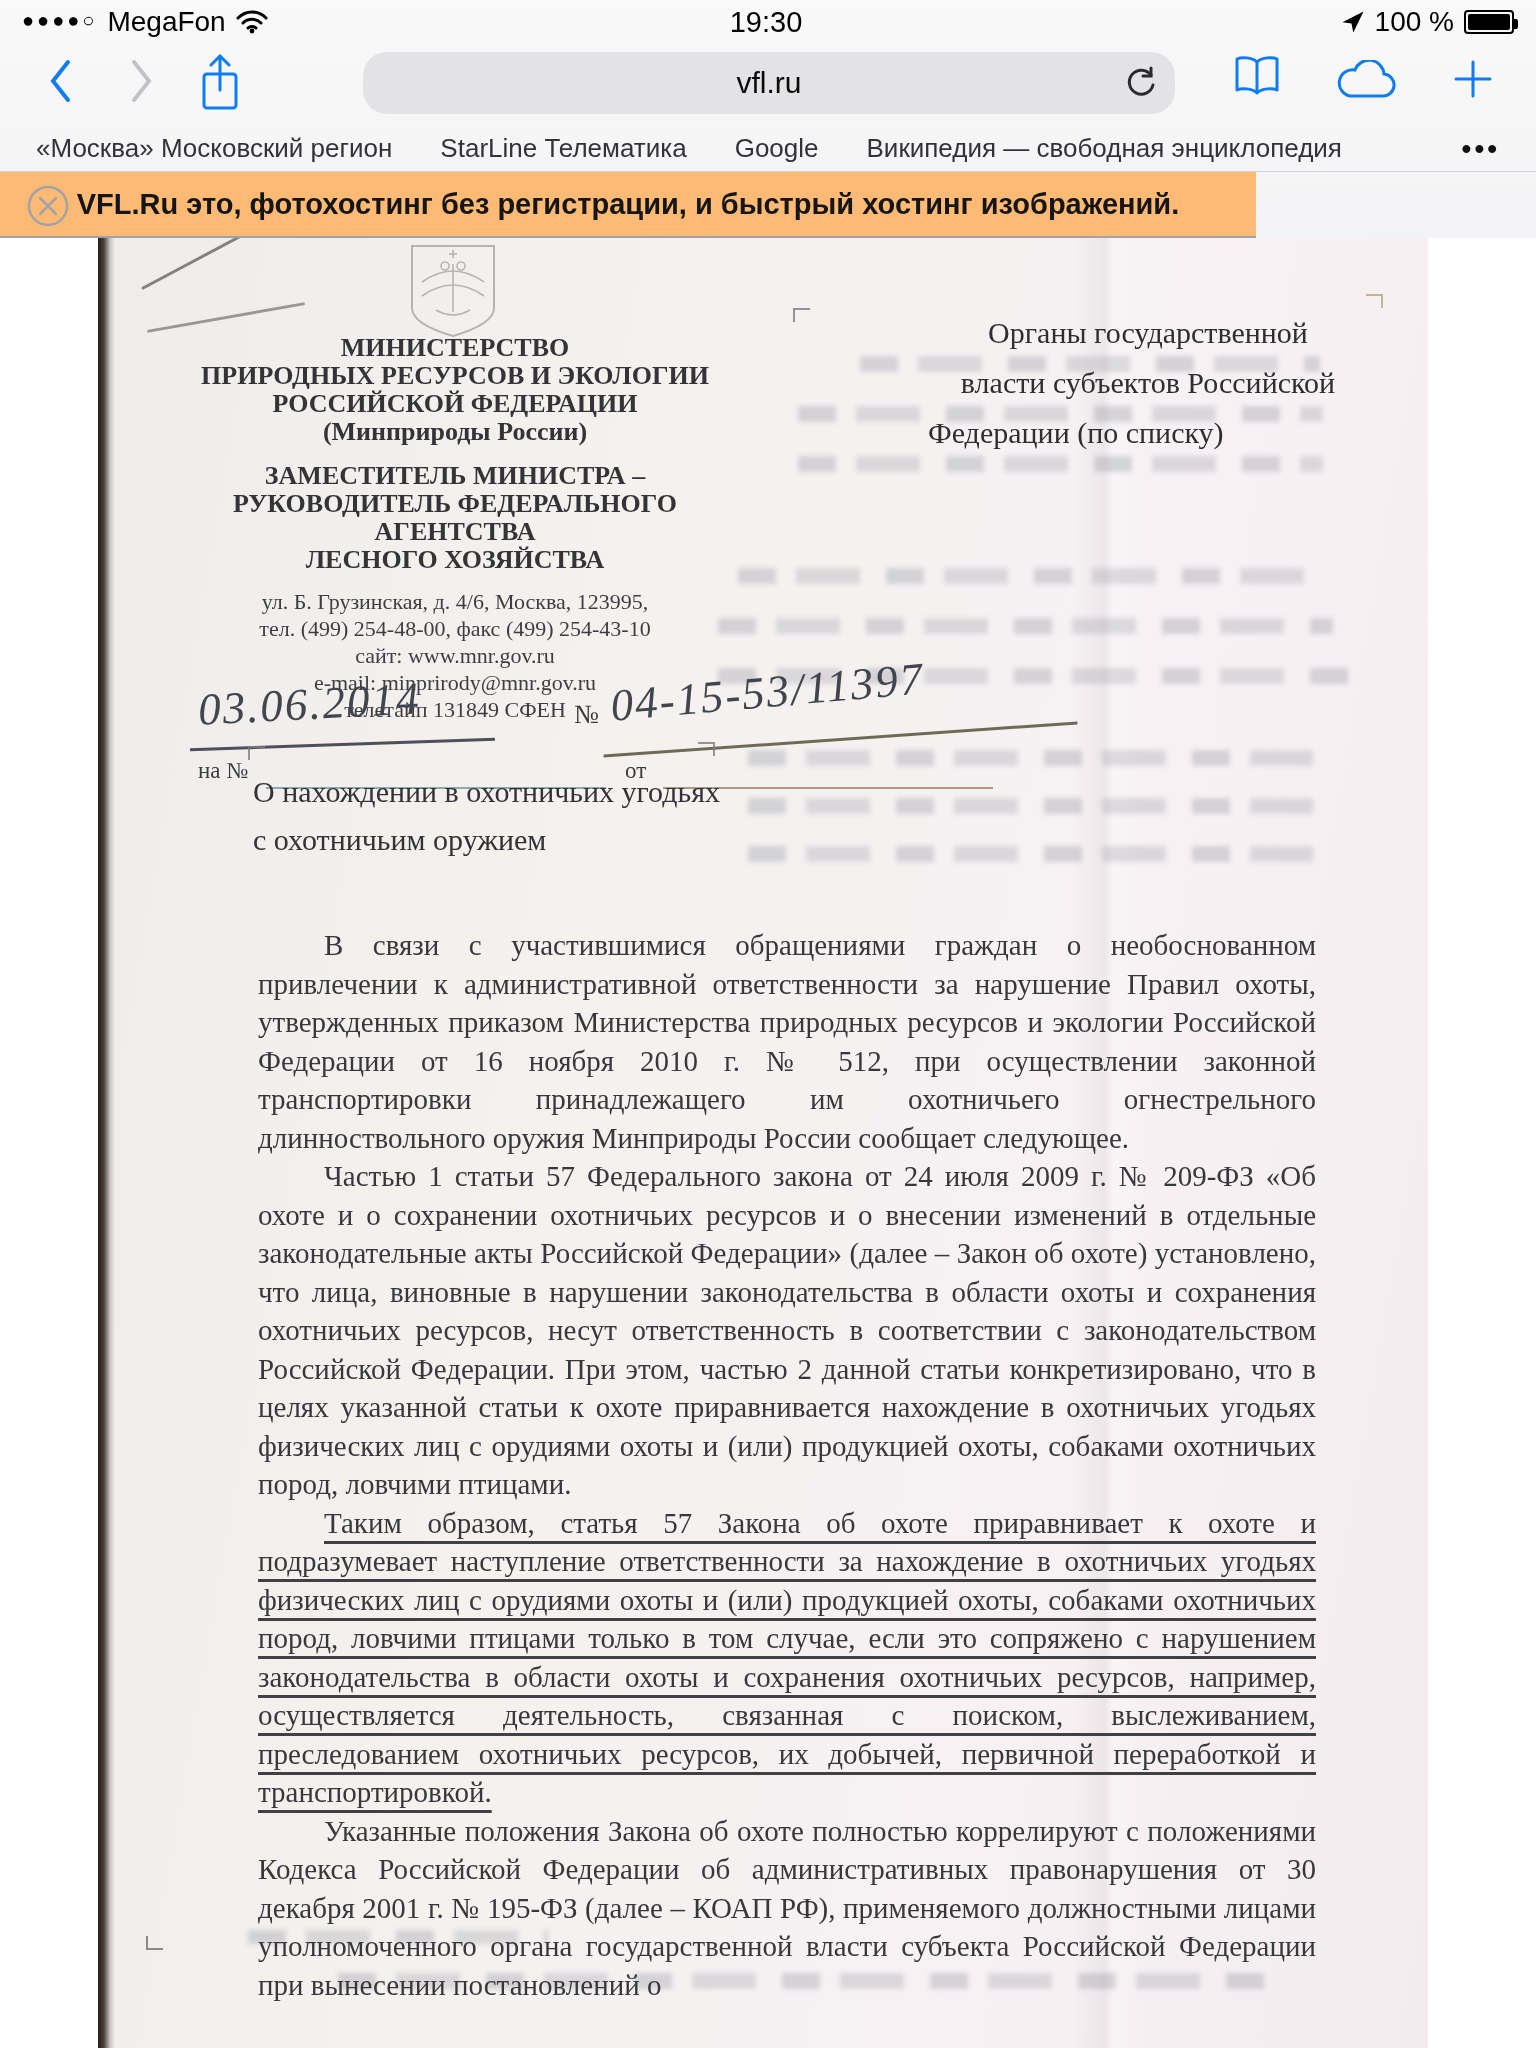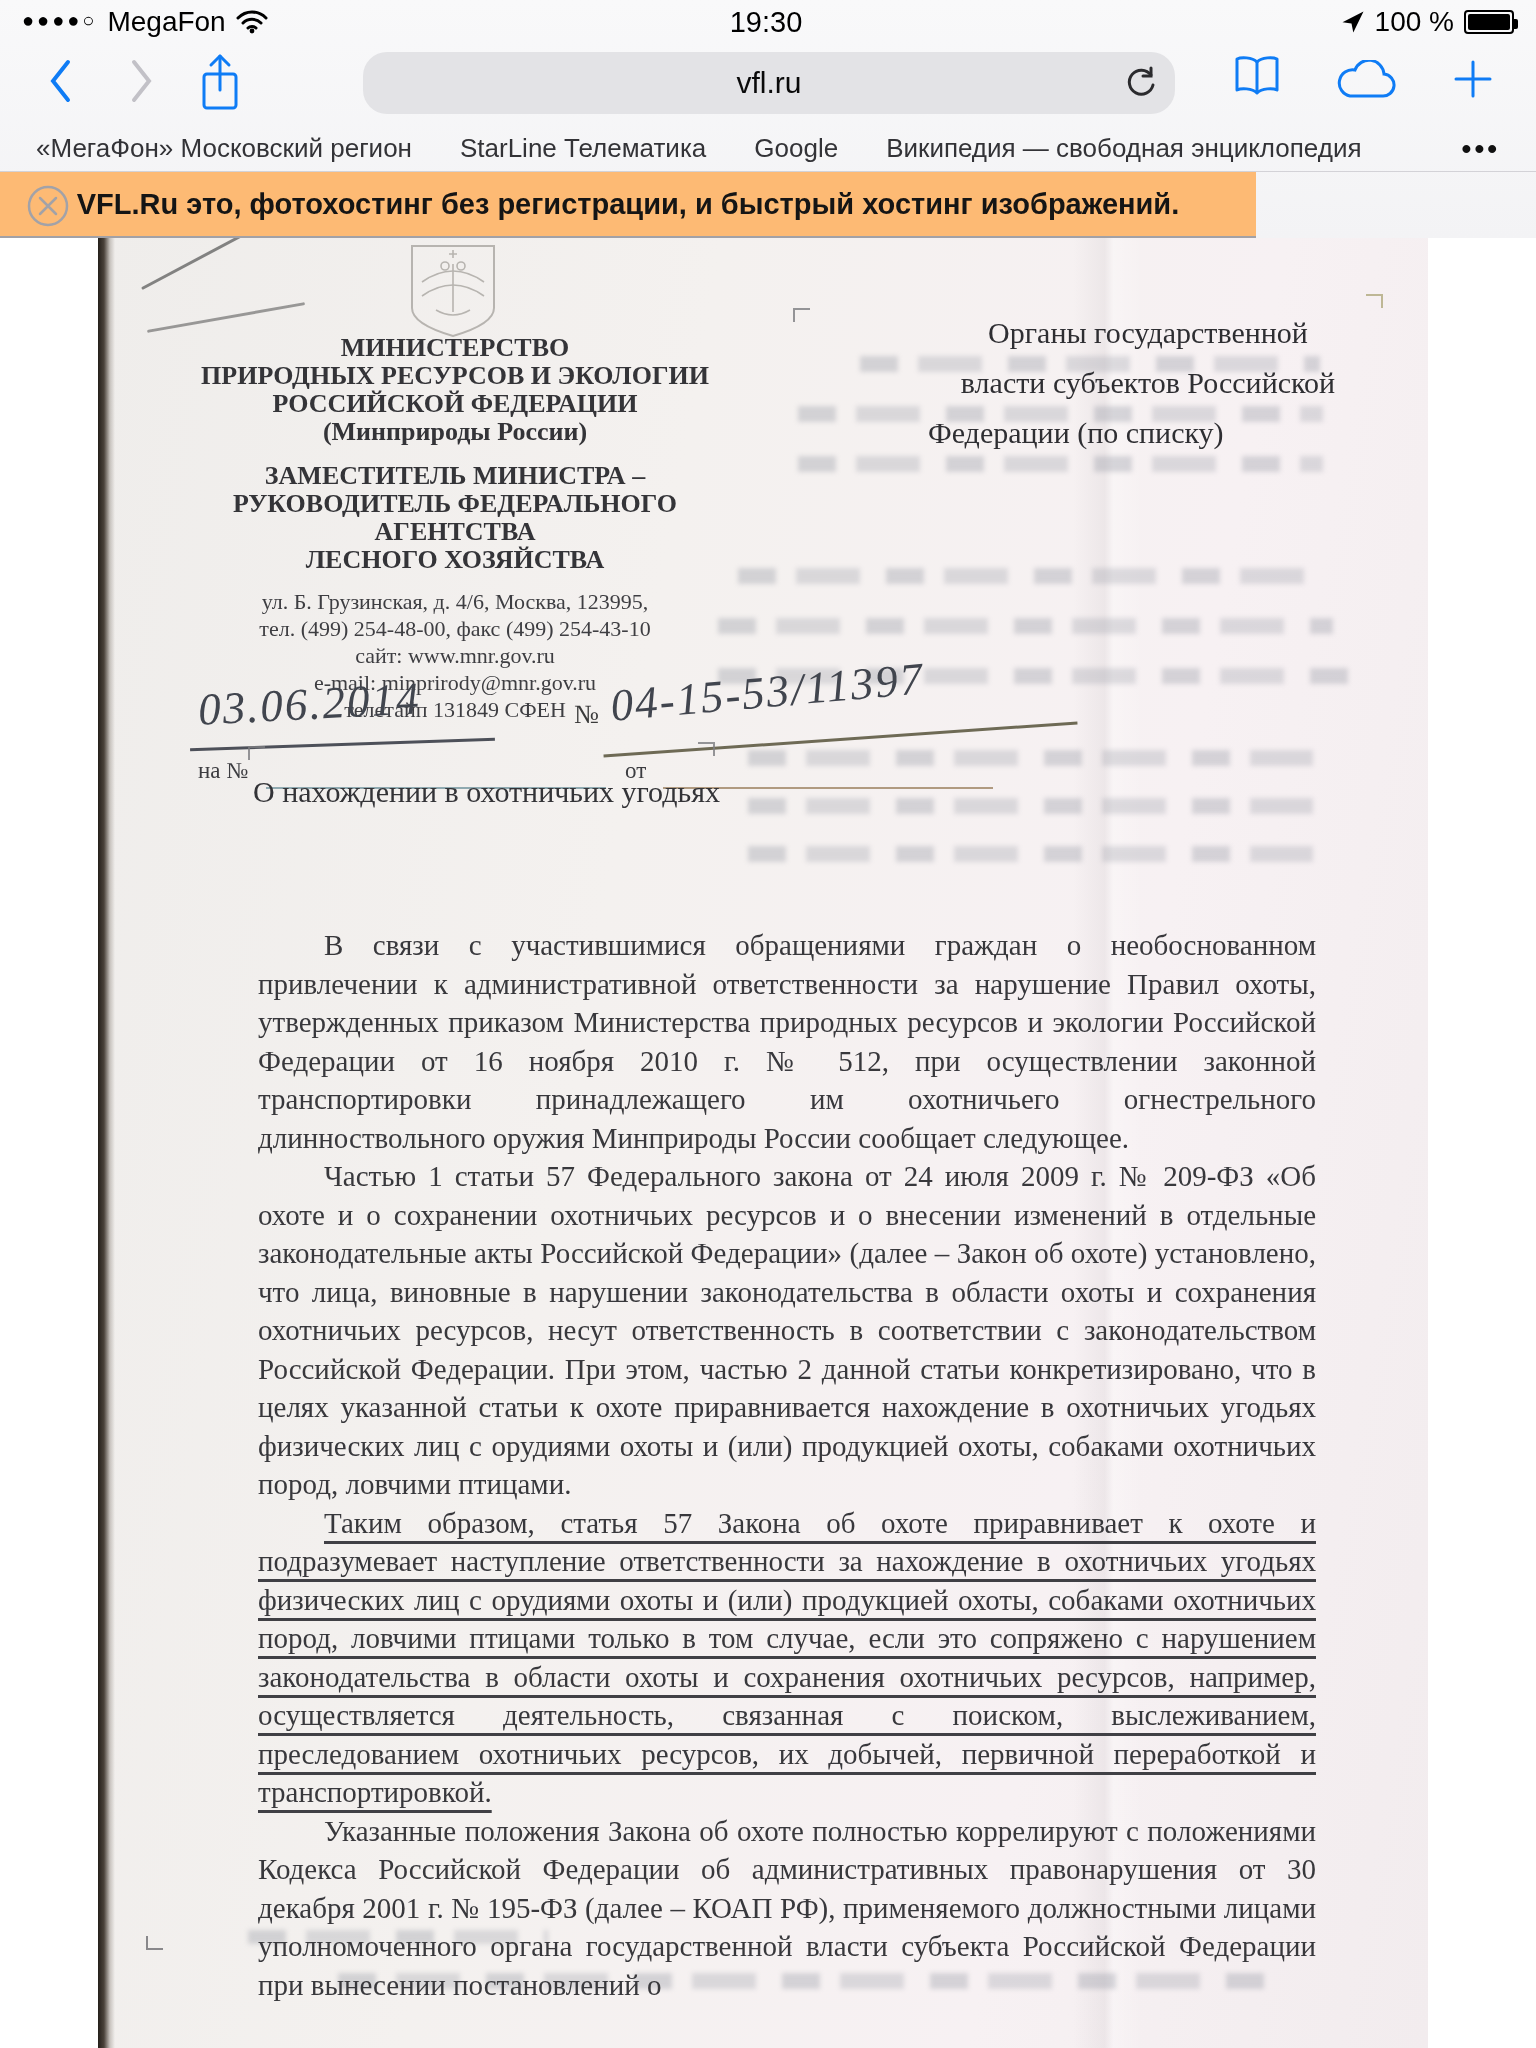--- a/index.html
+++ b/index.html
@@ -160,21 +160,21 @@
     </svg>
   </button>
   <button class="nav-btn" style="left:1452px; top:14px;">
     <svg width="42" height="42" viewBox="0 0 42 42" stroke="#0f7cf5" stroke-width="3" stroke-linecap="round">
       <path d="M21 4 V38 M4 21 H38"></path>
     </svg>
   </button>
 </div>
 
 <div class="bookmarks-bar">
-  <span class="bm">«МегаФон» Московский регион</span>
+  <span class="bm">«Москва» Московский регион</span>
   <span class="bm">StarLine Телематика</span>
   <span class="bm">Google</span>
   <span class="bm">Википедия — свободная энциклопедия</span>
   <span class="bm bm-more">•••</span>
 </div>
 
 <div class="banner">
   <span class="banner-close">
     <svg width="44" height="44" viewBox="0 0 44 44" fill="none" stroke="#a2a2a8" stroke-width="2.5" stroke-linecap="round">
       <circle cx="22" cy="22" r="19"></circle>
@@ -253,20 +253,21 @@
       </div>
 
       <div class="cmark cm-tl cm1"></div>
       <div class="cmark cm-tr cm2"></div>
       <div class="cmark cm-tl cm3"></div>
       <div class="cmark cm-tr cm4"></div>
       <div class="cmark cm-bl cm5"></div>
 
       <div class="subject">
         <div>О нахождении в охотничьих угодьях</div>
+        <div>с охотничьим оружием</div>
       </div>
 
       <div class="body-text">
         <p>В связи с участившимися обращениями граждан о необоснованном привлечении к административной ответственности за нарушение Правил охоты, утвержденных приказом Министерства природных ресурсов и экологии Российской Федерации от 16 ноября 2010 г. № 512, при осуществлении законной транспортировки принадлежащего им охотничьего огнестрельного длинноствольного оружия Минприроды России сообщает следующее.</p>
         <p>Частью 1 статьи 57 Федерального закона от 24 июля 2009 г. № 209-ФЗ «Об охоте и о сохранении охотничьих ресурсов и о внесении изменений в отдельные законодательные акты Российской Федерации» (далее – Закон об охоте) установлено, что лица, виновные в нарушении законодательства в области охоты и сохранения охотничьих ресурсов, несут ответственность в соответствии с законодательством Российской Федерации. При этом, частью 2 данной статьи конкретизировано, что в целях указанной статьи к охоте приравнивается нахождение в охотничьих угодьях физических лиц с орудиями охоты и (или) продукцией охоты, собаками охотничьих пород, ловчими птицами.</p>
         <p class="underlined">Таким образом, статья 57 Закона об охоте приравнивает к охоте и подразумевает наступление ответственности за нахождение в охотничьих угодьях физических лиц с орудиями охоты и (или) продукцией охоты, собаками охотничьих пород, ловчими птицами только в том случае, если это сопряжено с нарушением законодательства в области охоты и сохранения охотничьих ресурсов, например, осуществляется деятельность, связанная с поиском, выслеживанием, преследованием охотничьих ресурсов, их добычей, первичной переработкой и транспортировкой.</p>
         <p>Указанные положения Закона об охоте полностью коррелируют с положениями Кодекса Российской Федерации об административных правонарушения от 30 декабря 2001 г. № 195-ФЗ (далее – КОАП РФ), применяемого должностными лицами уполномоченного органа государственной власти субъекта Российской Федерации при вынесении постановлений о</p>
       </div>
 
     </div>

